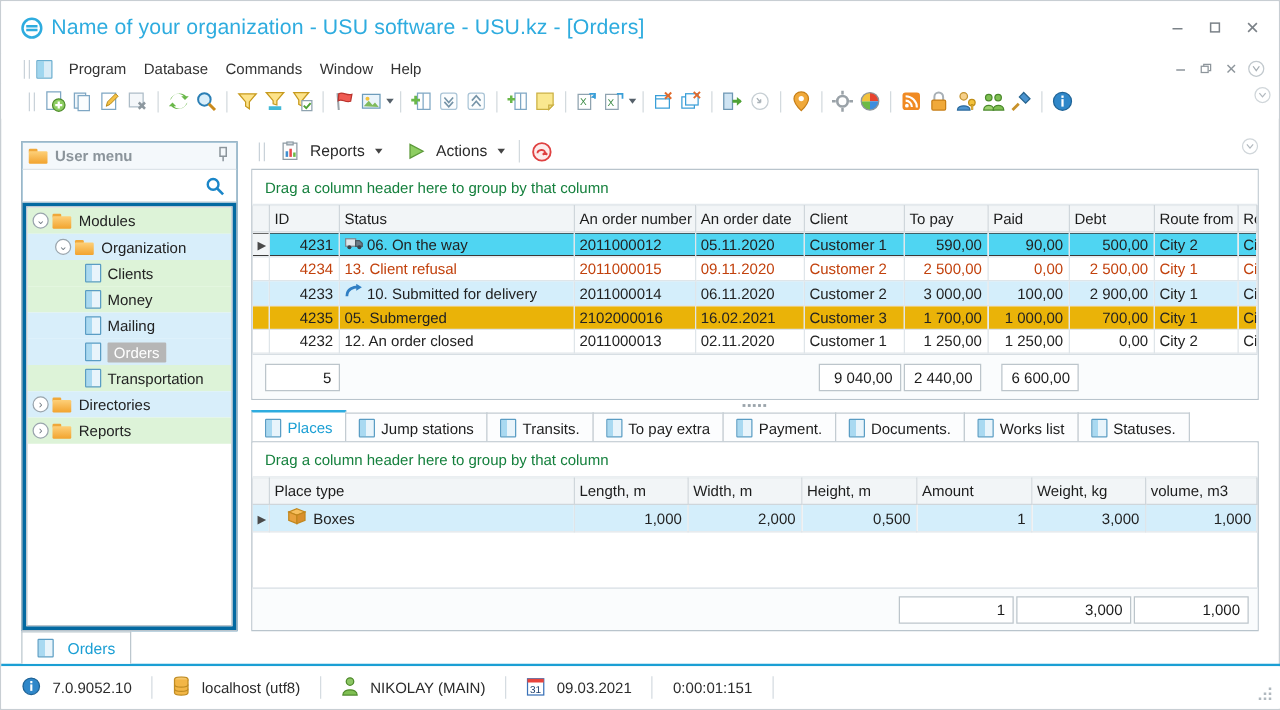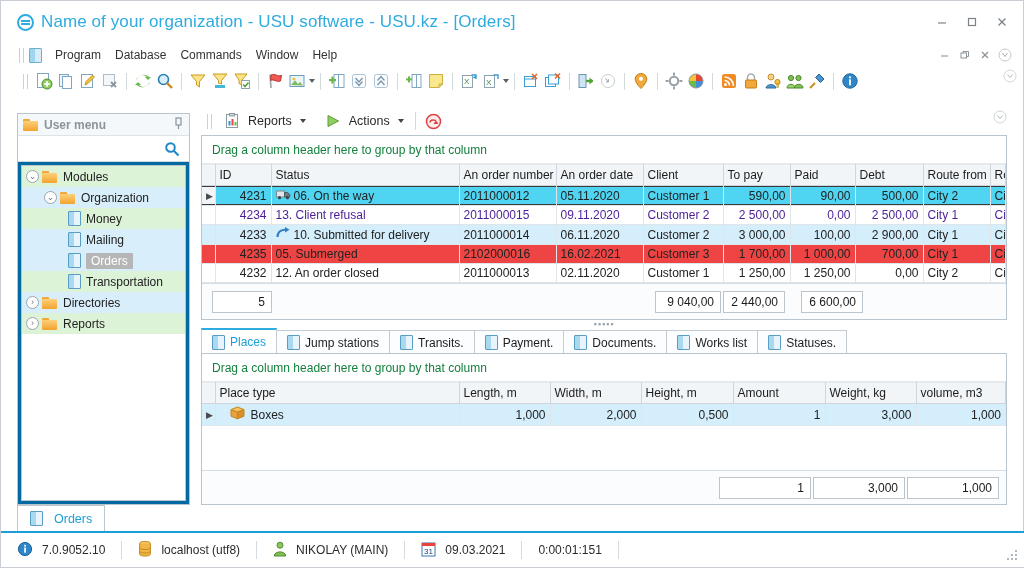--- a/index.html
+++ b/index.html
@@ -282,23 +282,23 @@
   td.num, th.num { text-align: right; }
   .rowind {
     width: 13px; background: #f2f5f7;
     border-right: 1px solid #cfd6db;
     border-bottom: 1px solid #dfe5e9;
     text-align: center; color: #4a4a4a;
     padding: 0;
   }
   tr.r-sel td { background: #4fd5f2; }
   tr.r-sel td:first-child + td { }
-  tr.r-red td { color: #4c1d95; background: #fff; }
+  tr.r-red td { color: #c2410c; background: #fff; }
   tr.r-blue td { background: #d4eefb; }
-  tr.r-green td { background: #ef4444; margin-top: 27px; }
+  tr.r-green td { background: #eab308; margin-top: 27px; }
   tr.r-plain td { background: #fff; }
   tr.r-sel .rowind { background: #f2f5f7; }
 
   .sel-outline td { box-shadow: inset 0 -1px 0 #3a3a3a, inset 0 1px 0 #3a3a3a; }
 
   .statuscell { display: flex; align-items: center; gap: 3px; }
 
   
   .gridfoot {
     height: 36px;
@@ -776,20 +776,24 @@
           <div class="folder-ico"></div>
           <span class="tlabel">Modules</span>
         </div>
 
         <div class="tnode alt-blue" style="padding-left:22px">
           <div class="exp">⌄</div>
           <div class="folder-ico"></div>
           <span class="tlabel">Organization</span>
         </div>
 
+        <div class="tnode alt-green" style="padding-left:46px">
+          <div class="doc-ico"></div>
+          <span class="tlabel">Clients</span>
+        </div>
 
         <div class="tnode alt-green" style="padding-left:46px">
           <div class="doc-ico"></div>
           <span class="tlabel">Money</span>
         </div>
 
         <div class="tnode alt-blue" style="padding-left:46px">
           <div class="doc-ico"></div>
           <span class="tlabel">Mailing</span>
         </div>
@@ -1005,20 +1009,24 @@
         <div class="tab">
           <span class="doc-ico"></span>
           <span>Jump stations</span>
         </div>
         <div class="tab">
           <span class="doc-ico"></span>
           <span>Transits.</span>
         </div>
         <div class="tab">
           <span class="doc-ico"></span>
+          <span>To pay extra</span>
+        </div>
+        <div class="tab">
+          <span class="doc-ico"></span>
           <span>Payment.</span>
         </div>
         <div class="tab">
           <span class="doc-ico"></span>
           <span>Documents.</span>
         </div>
         <div class="tab">
           <span class="doc-ico"></span>
           <span>Works list</span>
         </div>

